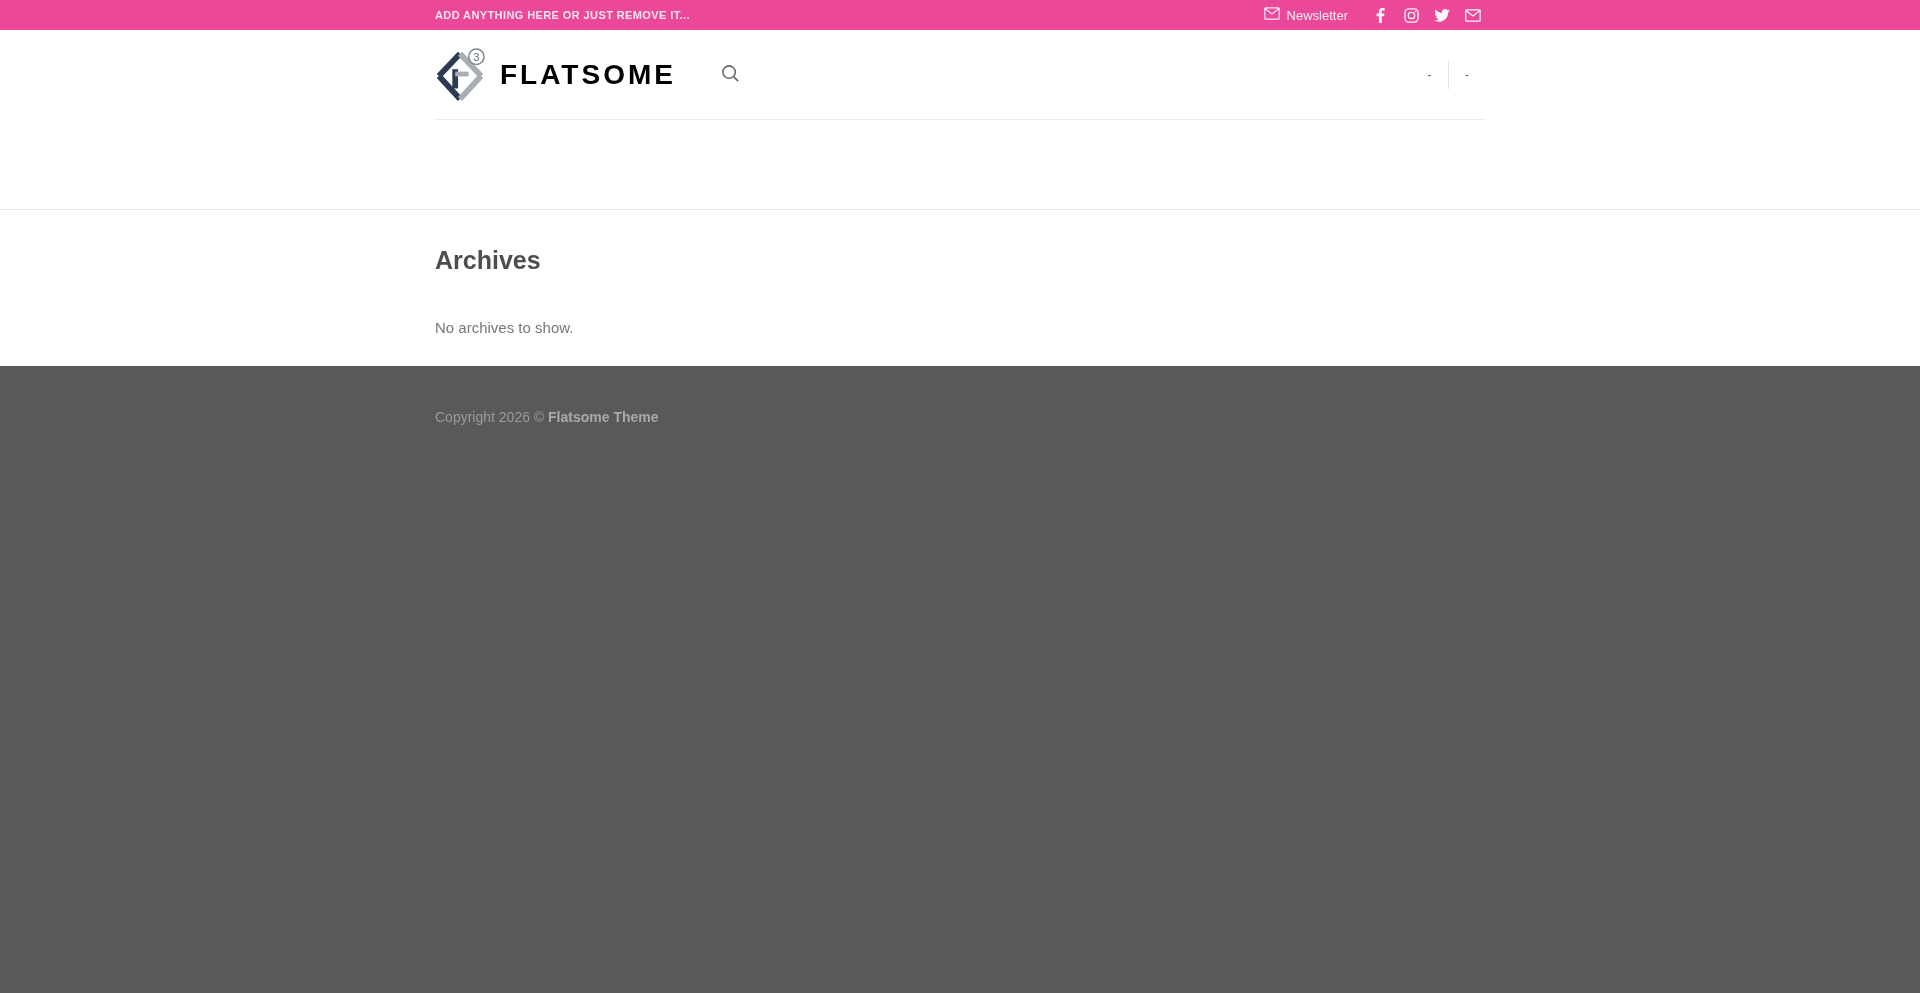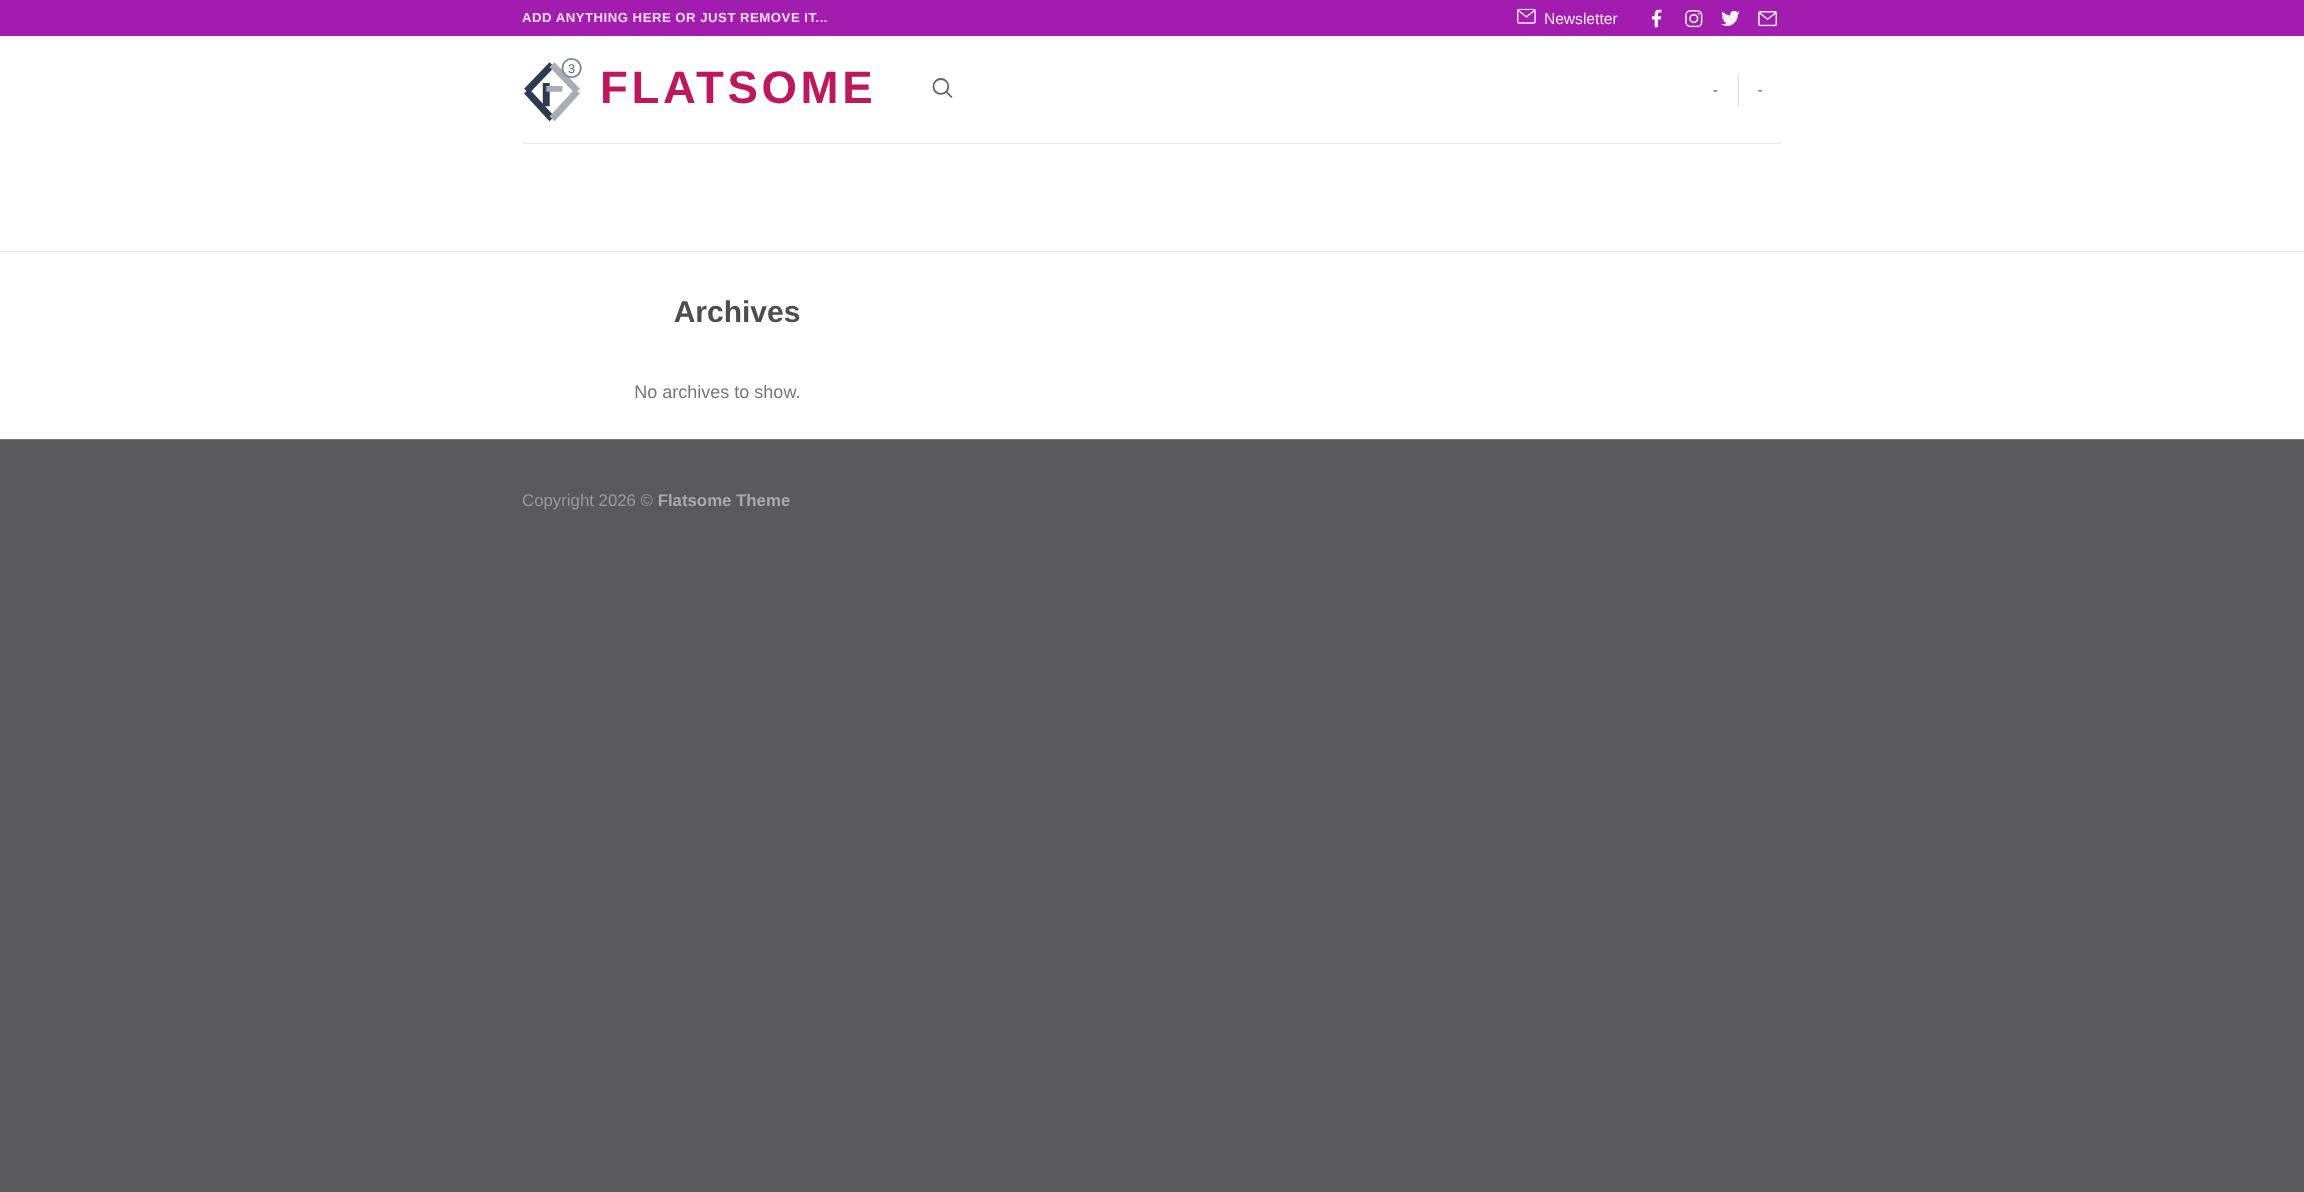--- a/index.html
+++ b/index.html
@@ -7,21 +7,21 @@
   body {
     font-family:"Liberation Sans", sans-serif;
     background:#fff;
     display:flex; flex-direction:column;
     overflow:hidden;
   }
   .container { width:1050px; margin:0 auto; }
 
   
   .topbar {
-    height:30px; background:#a21caf; flex:0 0 auto;
+    height:30px; background:#ec4899; flex:0 0 auto;
     display:flex; align-items:center;
   }
   .topbar .container { display:flex; align-items:center; justify-content:space-between; }
   .topbar-left {
     color:rgba(255,255,255,0.85); font-size:11px; font-weight:bold;
     letter-spacing:0.4px; text-transform:uppercase;
   }
   .topbar-right { display:flex; align-items:center; gap:10px; }
   .newsletter-link {
     display:flex; align-items:center; gap:7px; cursor:pointer;
@@ -37,21 +37,21 @@
 
   
   .header { background:#fff; flex:0 0 auto; }
   .header .container {
     height:90px; display:flex; align-items:center;
     border-bottom:1px solid #ececec;
   }
   .logo { display:flex; align-items:center; gap:15px; cursor:pointer; }
   .logo-mark { position:relative; width:50px; height:54px; }
   .logo-text {
-    font-size:38px; font-weight:bold; letter-spacing:3px; color:#be185d;
+    font-size:28px; font-weight:bold; letter-spacing:3px; color:#000000;
   }
   .search-btn {
     margin-left:38px; background:none; border:none; cursor:pointer;
     width:34px; height:34px; display:flex; align-items:center; justify-content:center;
   }
   .header-spacer { flex:1; }
   .header-nav { display:flex; align-items:center; height:100%; }
   .header-nav-item {
     font-size:13px; color:#666; padding:0 16px; cursor:pointer; text-decoration:none;
     display:flex; align-items:center; height:100%;
@@ -60,21 +60,21 @@
 
   
   .main { height:89px; background:#fff; flex:0 0 auto; }
 
   
   .footer-widgets {
     background:#fff; border-top:1px solid #e6e6e6;
     padding:36px 0 30px 0; flex:0 0 auto;
   }
   .footer-widgets .container { display:flex; }
-  .widget-col { width:262px; padding-right:30px;text-align:right; }
+  .widget-col { width:262px; padding-right:30px; }
   .widget-title {
     font-size:25px; font-weight:bold; color:#4e4e4e; margin-bottom:16px;
   }
   .widget-body { font-size:15px; color:#777;margin-top:44px; }
 
   
   .footer-dark { background:#59595b; flex:1 1 auto; padding-top:15px; }
   .copyright { font-size:14px; color:#9a9a9c;margin-top:28px; }
   .copyright b { color:#a9a9ab; }
 </style>

